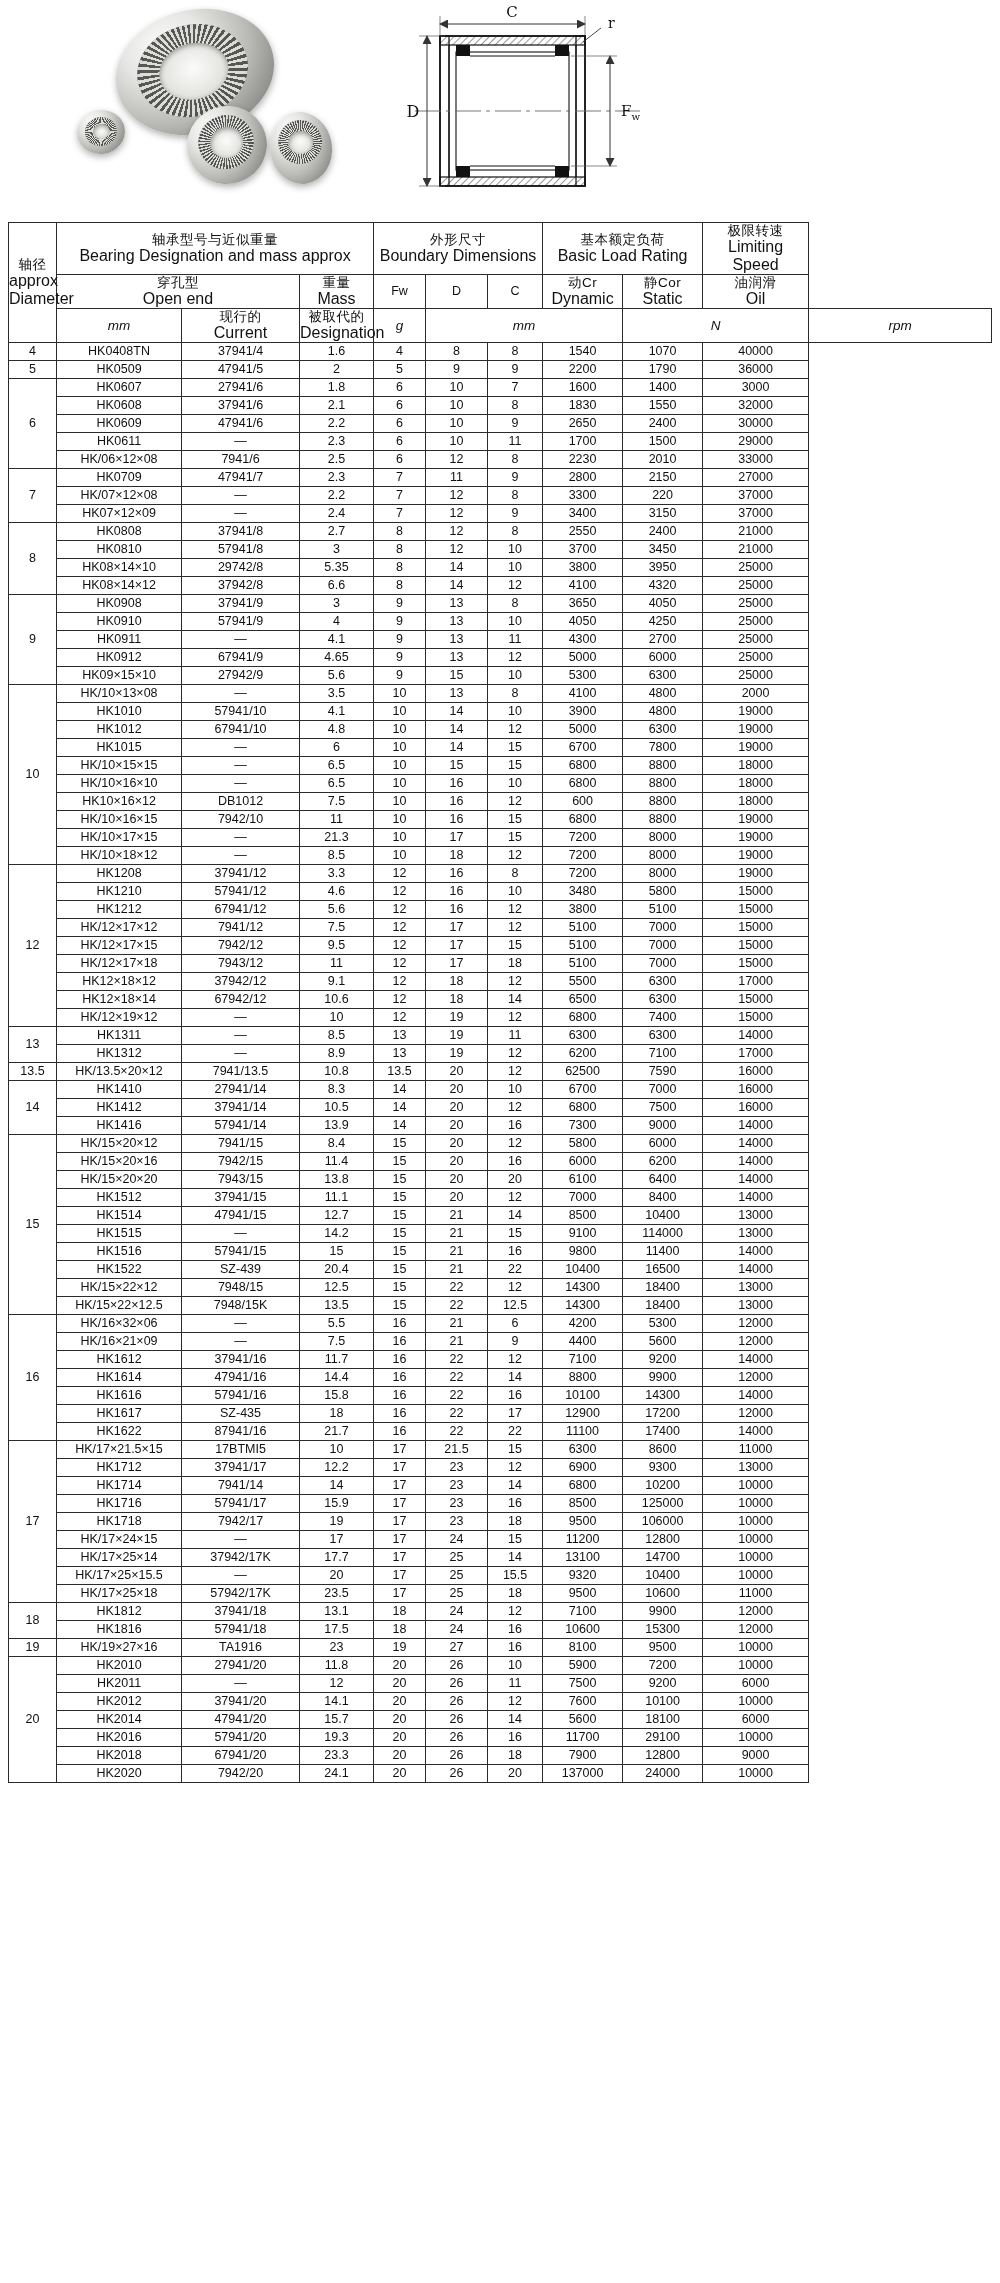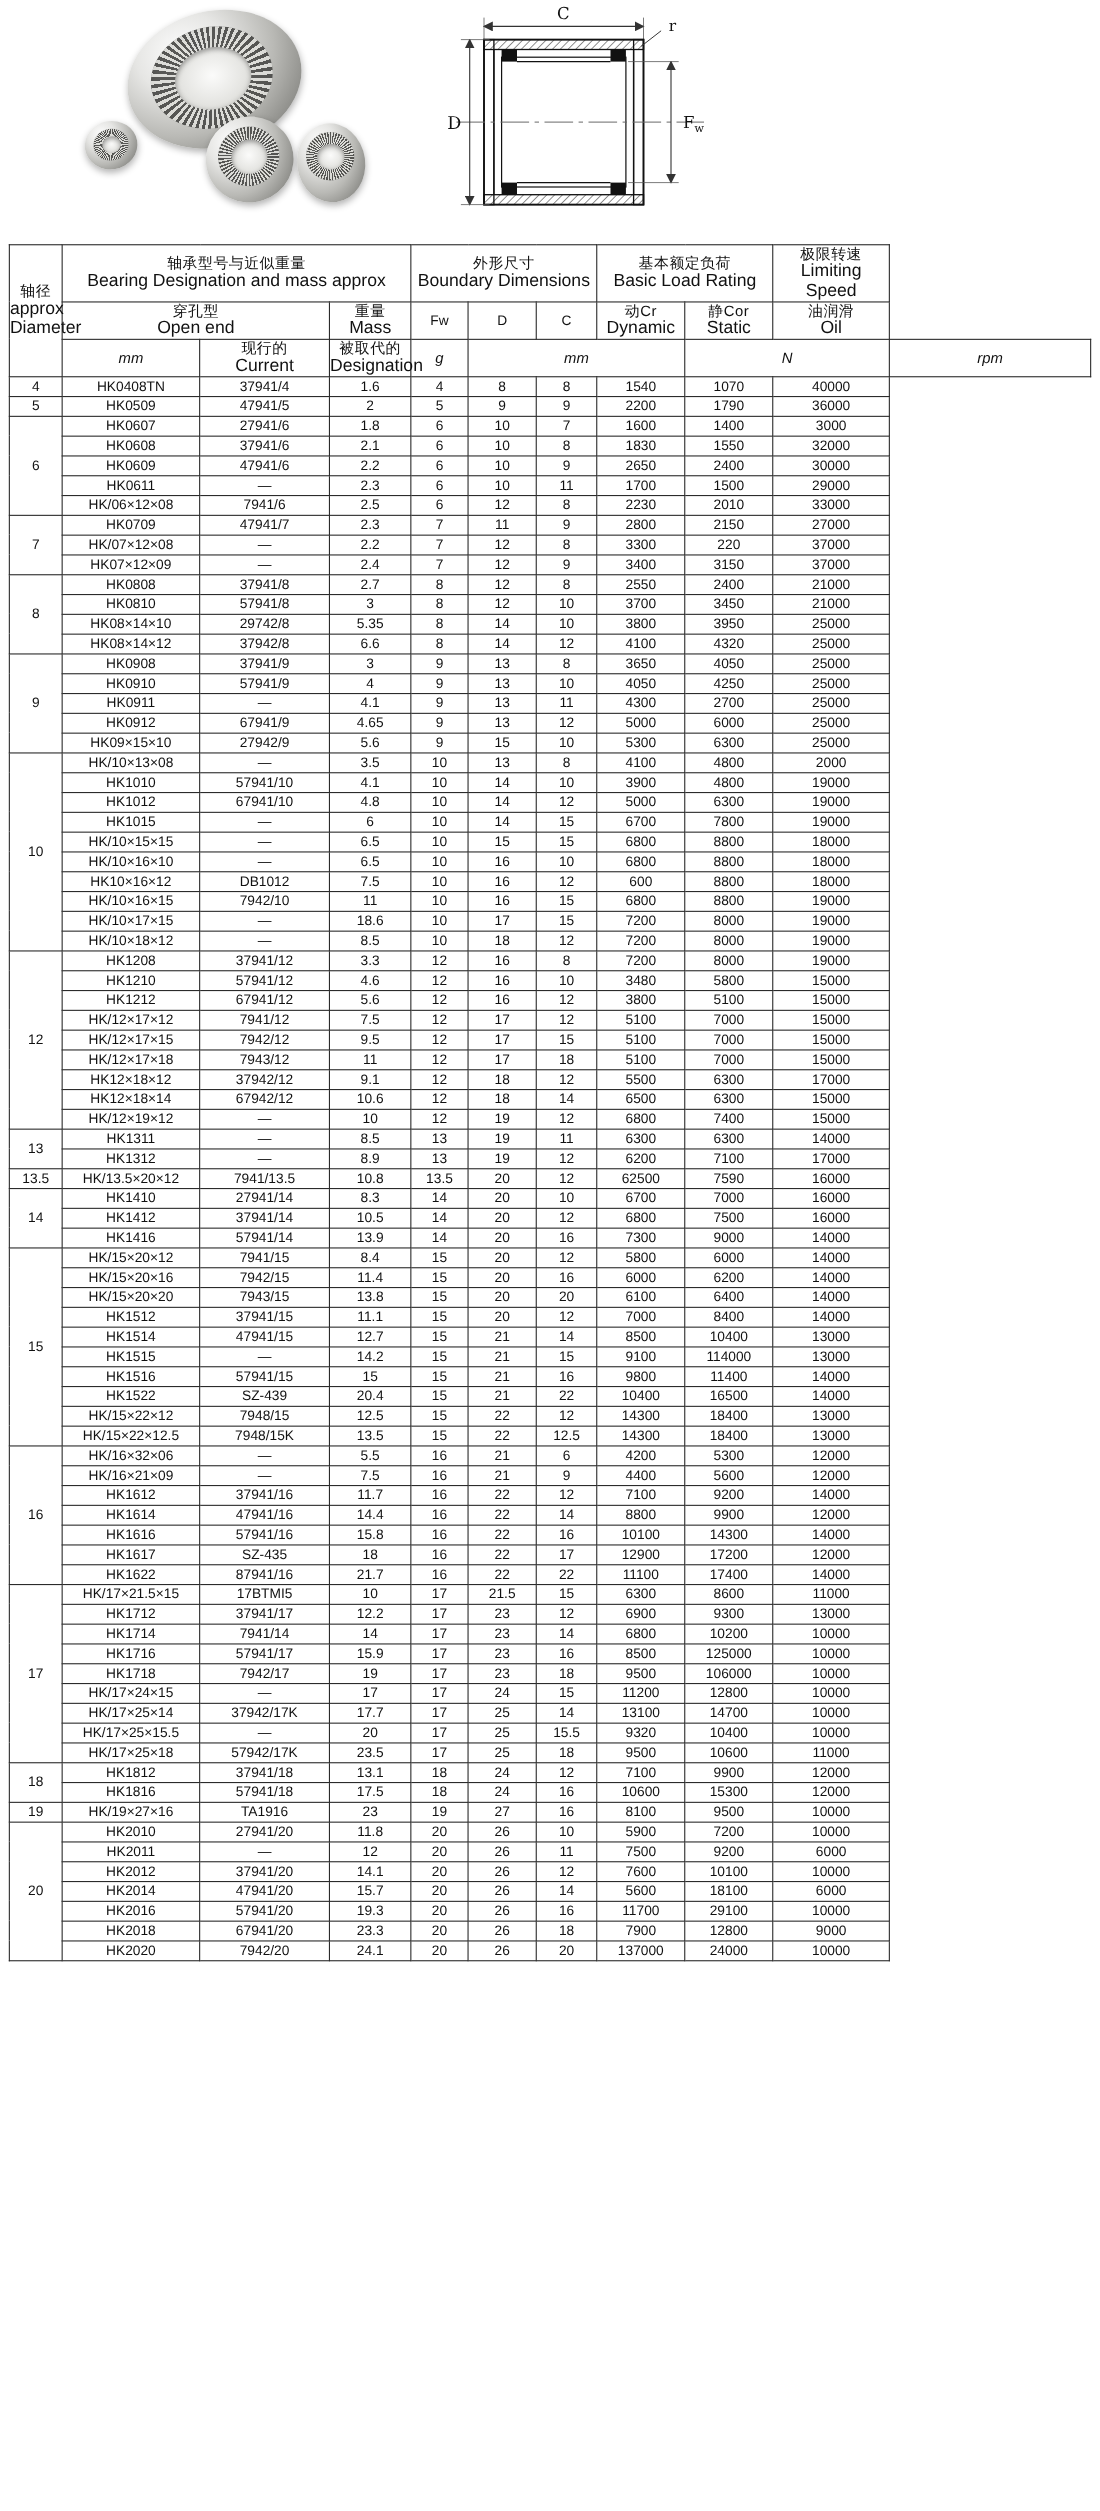--- a/index.html
+++ b/index.html
@@ -571,21 +571,21 @@
             <td class="num">10</td>
             <td class="num">16</td>
             <td class="num">15</td>
             <td class="load">6800</td>
             <td class="load">8800</td>
             <td class="spd">19000</td>
           </tr>
           <tr>
             <td class="desig">HK/10×17×15</td>
             <td class="sub">—</td>
-            <td class="num">18.6</td>
+            <td class="num">21.3</td>
             <td class="num">10</td>
             <td class="num">17</td>
             <td class="num">15</td>
             <td class="load">7200</td>
             <td class="load">8000</td>
             <td class="spd">19000</td>
           </tr>
           <tr>
             <td class="desig">HK/10×18×12</td>
             <td class="sub">—</td>

